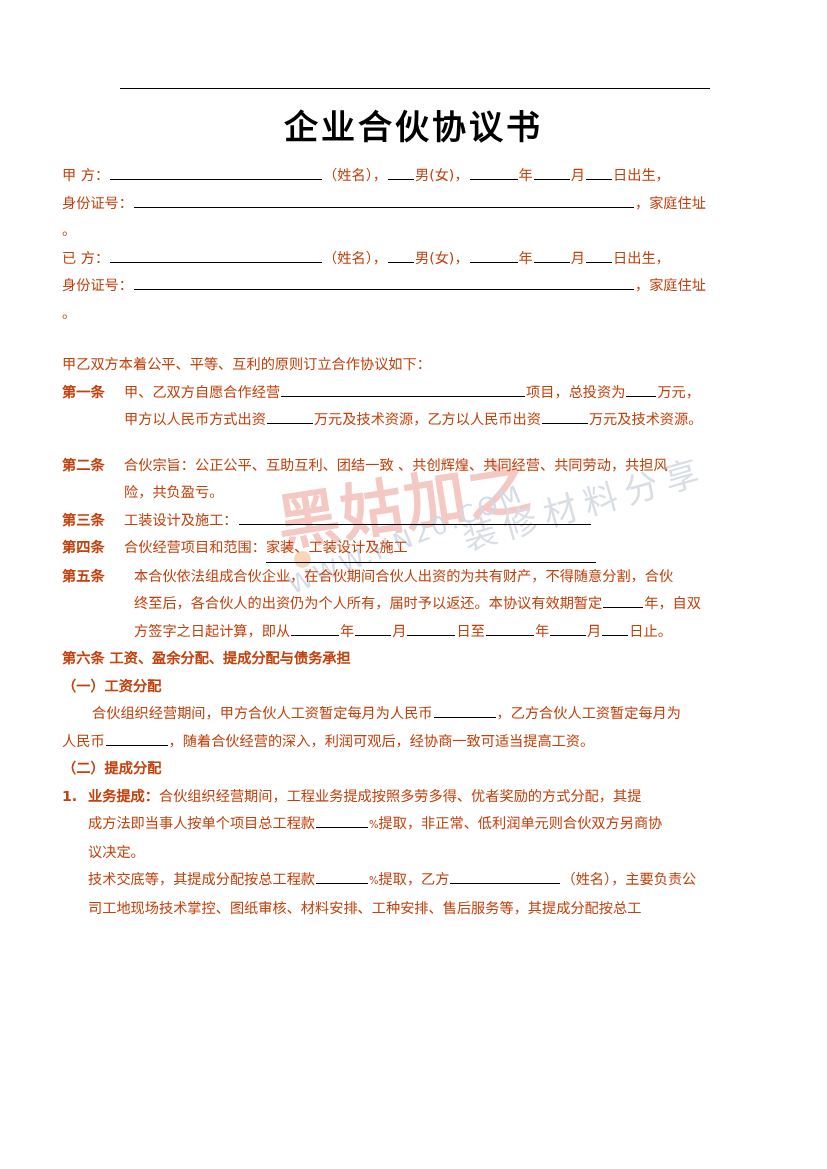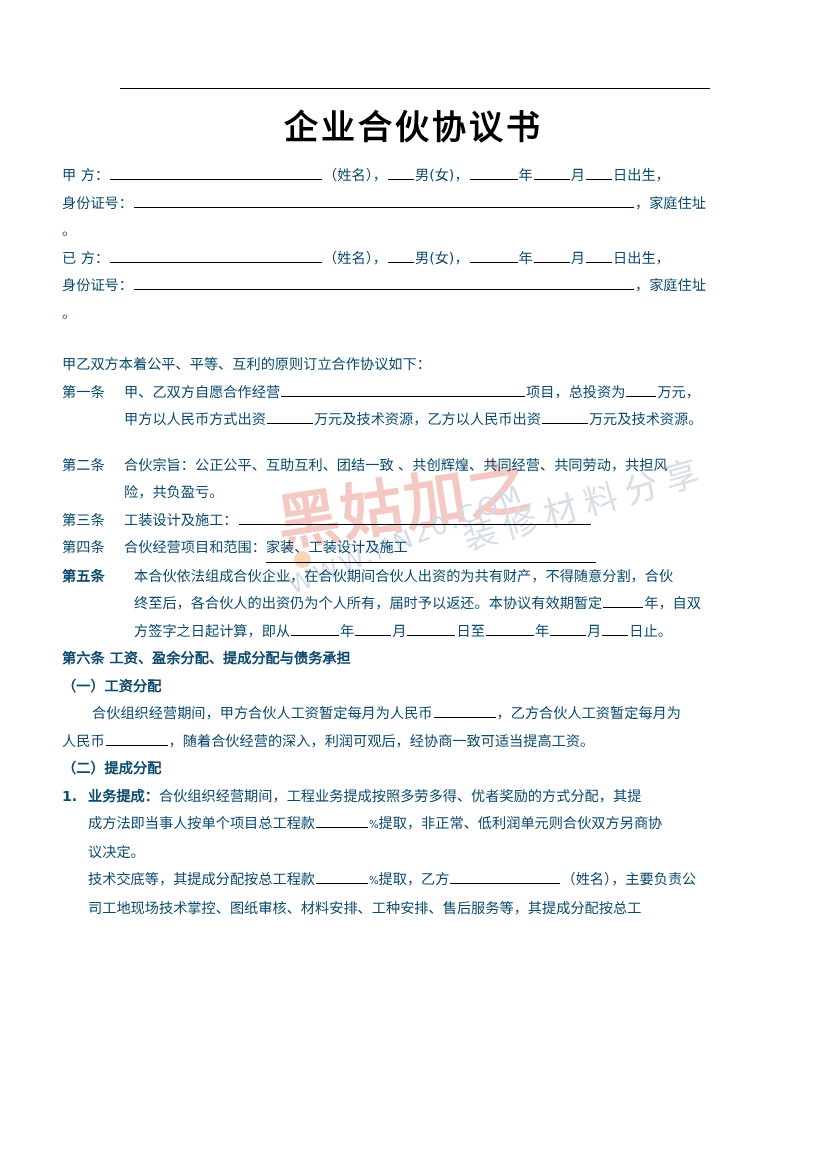--- a/index.html
+++ b/index.html
@@ -107,33 +107,33 @@
     color: #000;
   }
 
   .body-block {
     position: absolute;
     left: 62px;
     top: 162px;
     width: 705px;
     font-size: 14.2px;
     line-height: 27.5px;
-    color: #0c4a6e;
+    color: #c2410c;
   }
 
   .ln { white-space: nowrap; }
   .gap-md { height: 18px; }
   .gap-lg { height: 24px; }
 
   .bold { font-weight: bold; }
 
   
   .art {
     display: inline-block;
-    font-weight: normal;
+    font-weight: bold;
     width: 62px;
   }
   .art-wide {
     display: inline-block;
     font-weight: bold;
     width: 72px;
   }
   .hang {
     display: inline-block;
     width: 62px;

